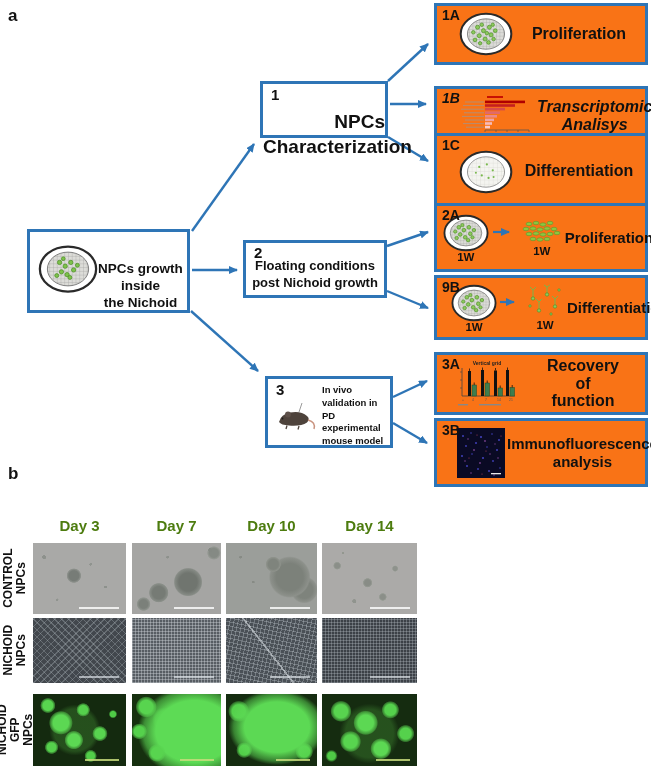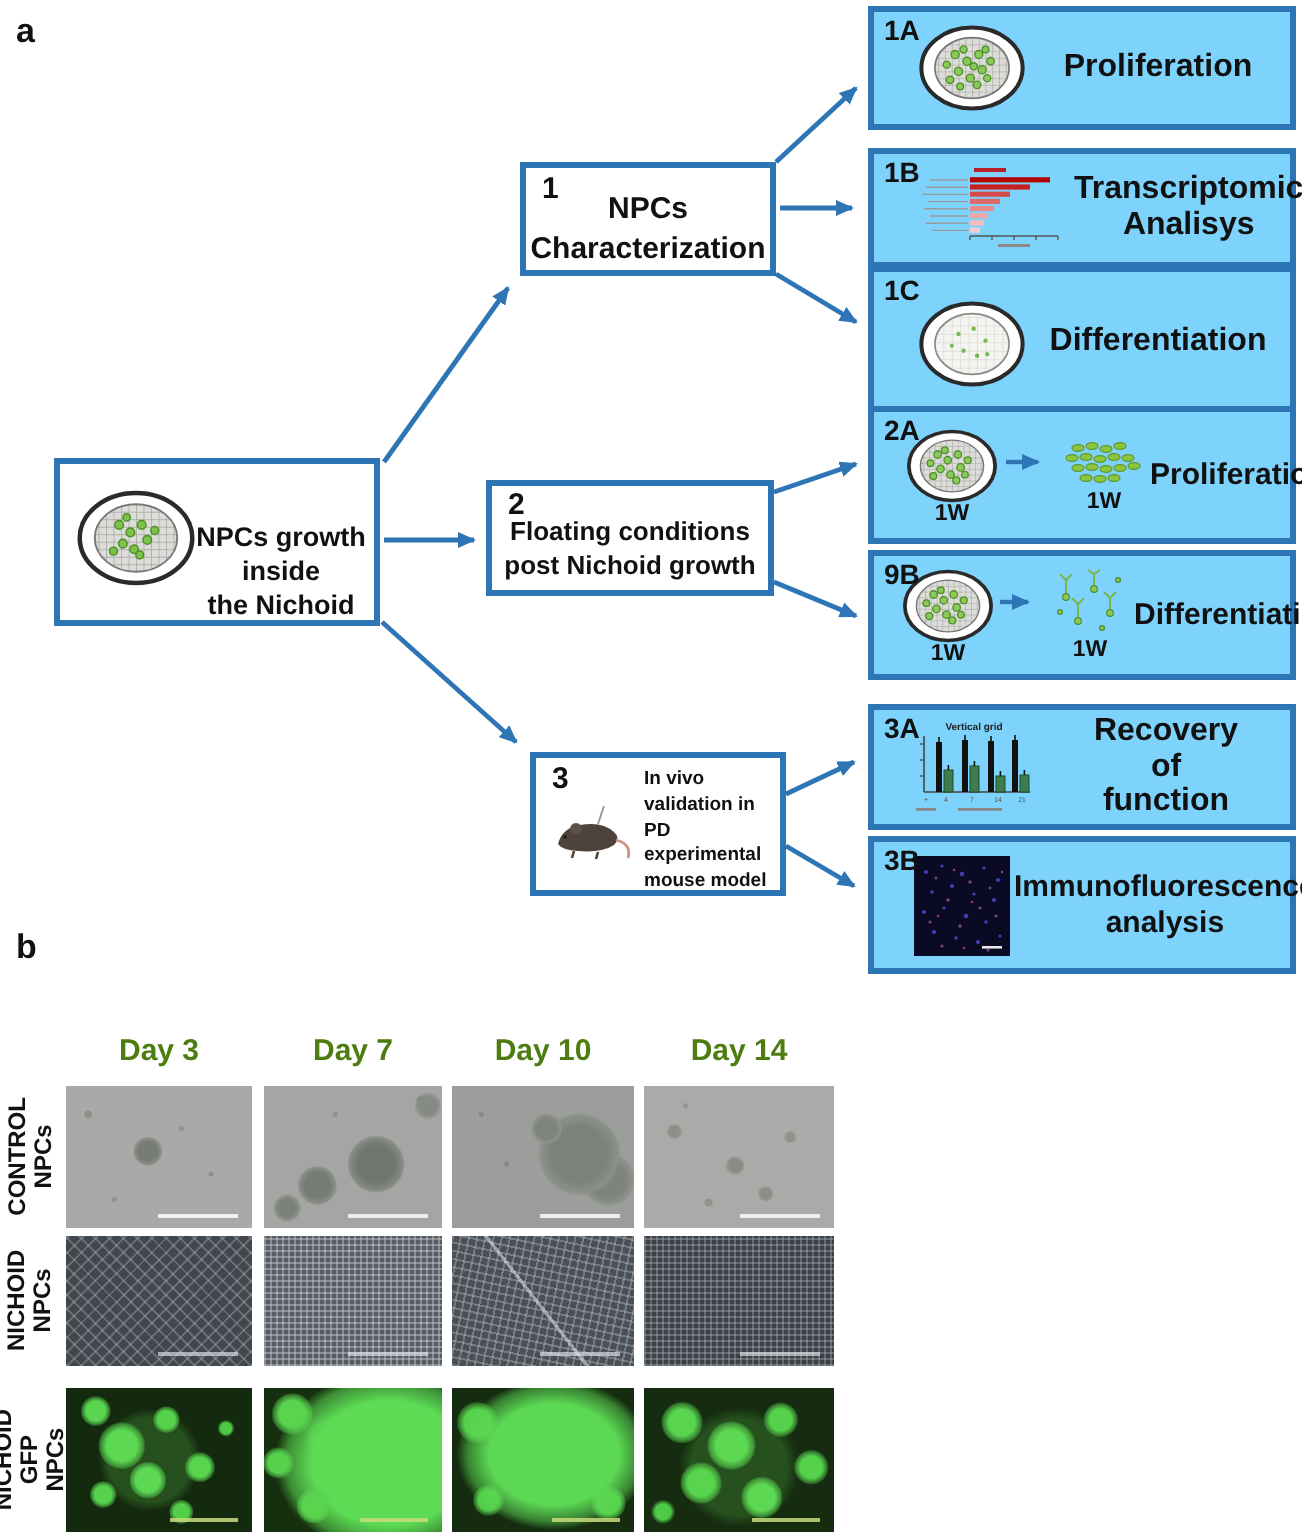--- a/index.html
+++ b/index.html
@@ -15,28 +15,28 @@
     position:absolute; box-sizing:border-box; background:#fff;
     border:3px solid #2e75b6; color:#111;
   }
   .fbox .num { position:absolute; left:8px; top:2px; font-size:15px; font-weight:bold; }
   .pre { white-space:pre-line; }
 
   .main-box { display:flex; align-items:center; }
   .main-box .dishwrap { margin-left:8px; flex:0 0 auto; }
   .main-box .title { flex:1; text-align:center; font-weight:bold; font-size:13.5px; line-height:1.25; padding-right:4px;margin-top:31px; }
 
-  .step1 .title { padding-top:11px; text-align:center; font-weight:bold; font-size:15px; line-height:1.3; }
+  .step1 .title { padding-top:26px; text-align:right; font-weight:bold; font-size:19px; line-height:1.3; }
   .step2 .title { padding-top:15px; text-align:center; font-weight:bold; font-size:13px; line-height:1.3; }
   .step3 .mouse { position:absolute; left:7px; top:24px; }
   .step3 .title { position:absolute; left:54px; right:3px; top:5px; text-align:left; font-weight:bold; font-size:9.5px; line-height:1.35; }
 
   
   .obox {
-    position:absolute; left:434px; width:214px; box-sizing:border-box; background:#7dd3fc;
+    position:absolute; left:434px; width:214px; box-sizing:border-box; background:#f97316;
     border:3px solid #2e75b6; display:flex; align-items:center; color:#111;
   }
   .obox .oid { position:absolute; left:5px; top:1px; font-size:14px; font-weight:bold; }
   .obox .olabel { flex:1; text-align:center; font-weight:bold; font-size:15px; line-height:1.15; padding:0 2px; }
   .obox .iconpad { margin-left:22px; flex:0 0 auto; display:flex; flex-direction:column; align-items:center; }
   .obox .wk { font-size:11.5px; font-weight:bold; margin-top:-2px; }
 
   
   .colhead { position:absolute; top:517px; height:22px; text-align:center; font-size:15px; font-weight:bold; color:#4d7c0f; }
   .rowlab { position:absolute; left:0; width:31px; display:flex; align-items:center; justify-content:center; }
@@ -239,21 +239,21 @@
             <circle cx="17" cy="24" r="2.1"></circle>
           <circle cx="33" cy="25" r="2.1"></circle>
             <circle cx="25" cy="37" r="2.0"></circle>
             <circle cx="40" cy="15" r="2.0"></circle>
         </g>
       </svg>
     </span>
     <div class="olabel" style="font-size:16px;">Proliferation</div>
   </div>
 
-  <div class="obox" style="top:74px; height:60px;">
+  <div class="obox" style="top:86px; height:60px;font-style:italic;">
     <span class="oid">1B</span>
     <span class="iconpad" style="margin-left:14px;">
       <svg width="84" height="46" viewBox="0 0 84 46">
         <rect x="36" y="3" width="16" height="2" fill="#c00000" opacity="0.85"></rect>
         <g stroke="#9a9a9a" stroke-width="0.7">
           <line x1="14" y1="9" x2="33" y2="9"></line>
             <line x1="12" y1="12.6" x2="33" y2="12.6"></line>
           <line x1="10" y1="16.2" x2="33" y2="16.2"></line>
             <line x1="13" y1="19.8" x2="33" y2="19.8"></line>
           <line x1="11" y1="23.4" x2="33" y2="23.4"></line>
@@ -299,21 +299,21 @@
           <circle cx="27" cy="30" r="1.3"></circle>
             <circle cx="35" cy="33" r="1.3"></circle>
             <circle cx="20" cy="27" r="1.2"></circle>
             <circle cx="41" cy="32" r="1.2"></circle>
         </g>
       </svg>
     </span>
     <div class="olabel" style="font-size:16px;">Differentiation</div>
   </div>
 
-  <div class="obox" style="top:203px; height:69px;">
+  <div class="obox" style="top:203px; height:69px;justify-content:center;">
     <span class="oid">2A</span>
     <span class="iconpad" style="margin-left:16px;">
       <svg width="46" height="40" viewBox="0 0 64 52">
         <ellipse cx="32" cy="26" rx="30" ry="24" fill="#fff" stroke="#2a2a2a" stroke-width="2.6"></ellipse>
         <ellipse cx="32" cy="26" rx="22" ry="18" fill="url(#mesh)" stroke="#777" stroke-width="1"></ellipse>
         <g fill="#8cc95c" stroke="#4e8f27" stroke-width="0.9">
           <circle cx="22" cy="18" r="2.6"></circle>
             <circle cx="29" cy="22" r="2.6"></circle>
             <circle cx="36" cy="18" r="2.6"></circle>
           <circle cx="24" cy="28" r="2.6"></circle>

